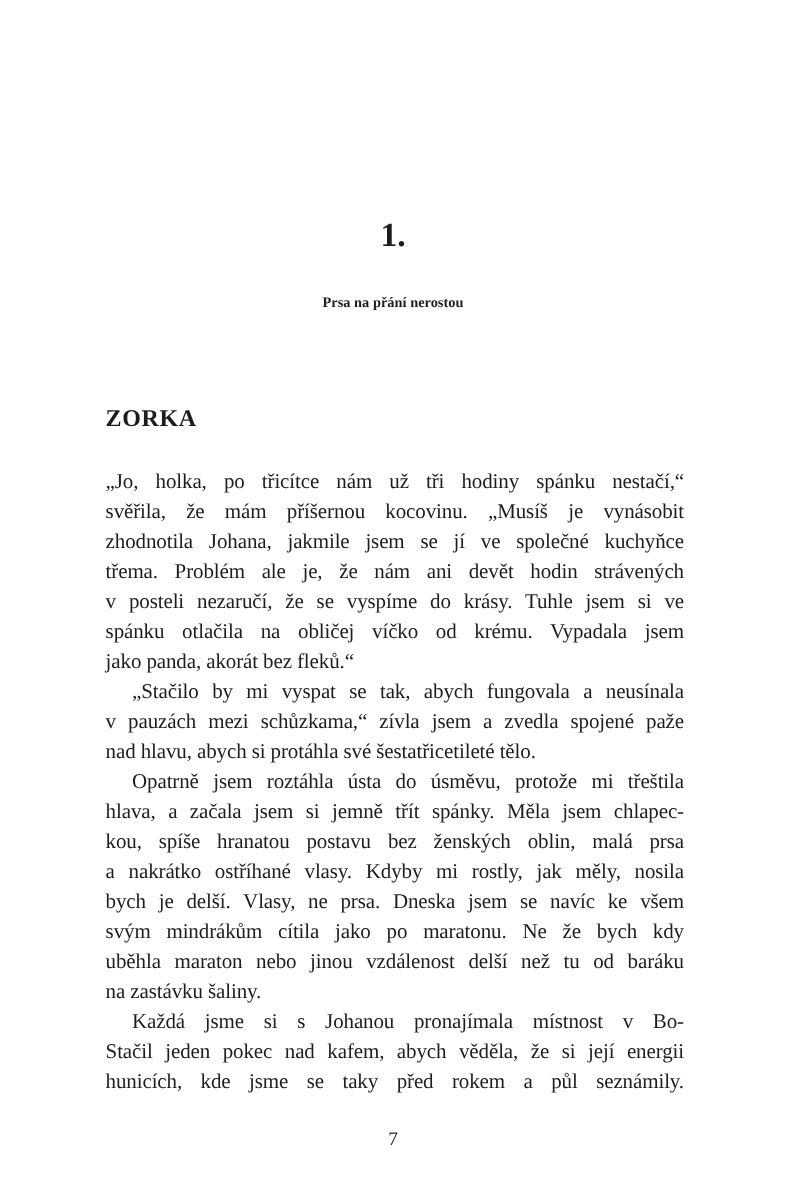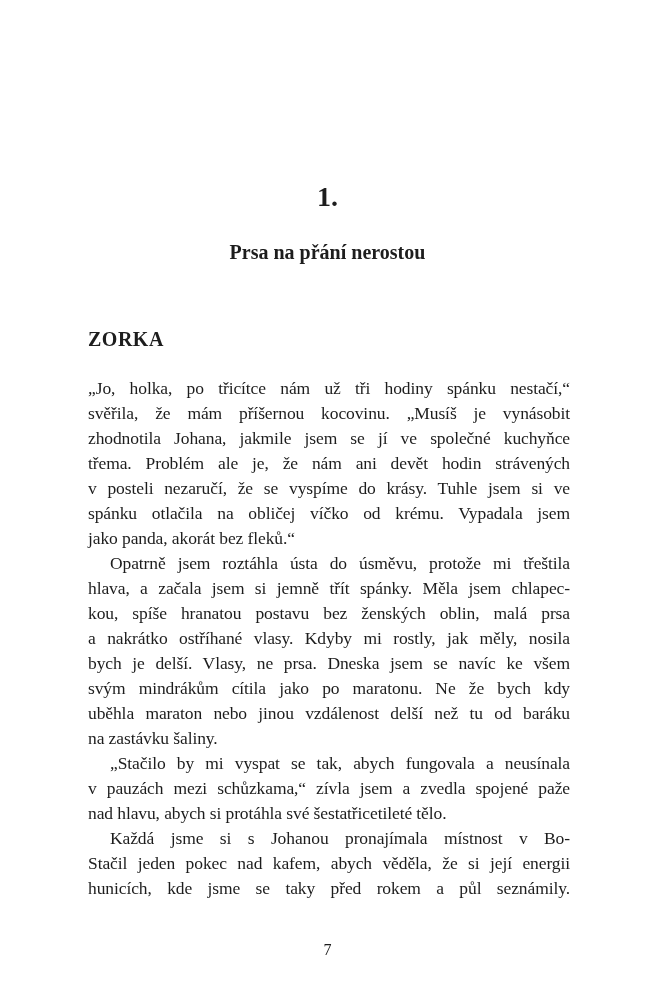--- a/index.html
+++ b/index.html
@@ -25,36 +25,36 @@
     font-size: 28px;
     font-weight: bold;
     line-height: 30px;
   }
   .chapter-title {
     position: absolute;
     top: 240px;
     left: 0;
     width: 100%;
     text-align: center;
-    font-size: 20px;
+    font-size: 12px;
     font-weight: bold;
     line-height: 24px;
   }
   .section-header {
     position: absolute;
-    top: 328px;
+    top: 338px;
     left: 88px;
     font-size: 20px;
     font-weight: bold;
     letter-spacing: 0.5px;
     line-height: 22px;
   }
   .body-text {
     position: absolute;
-    top: 376px;
+    top: 389px;
     left: 88px;
     width: 482px;
     font-size: 17.5px;
     line-height: 25px;
     letter-spacing: -0.1px;
   }
   .para { margin: 0; }
   .line {
     text-align: justify;
     text-align-last: justify;
@@ -95,34 +95,34 @@
       <div class="line j">„Jo, holka, po třicítce nám už tři hodiny spánku nestačí,“</div>
       <div class="line j">svěřila, že mám příšernou kocovinu. „Musíš je vynásobit</div>
       <div class="line j">zhodnotila Johana, jakmile jsem se jí ve společné kuchyňce</div>
       <div class="line j">třema. Problém ale je, že nám ani devět hodin strávených</div>
       <div class="line j">v posteli nezaručí, že se vyspíme do krásy. Tuhle jsem si ve</div>
       <div class="line j">spánku otlačila na obličej víčko od krému. Vypadala jsem</div>
       <div class="line last">jako panda, akorát bez fleků.“</div>
     </div>
 
     <div class="para">
+      <div class="line j ind">„Stačilo by mi vyspat se tak, abych fungovala a neusínala</div>
+      <div class="line j">v pauzách mezi schůzkama,“ zívla jsem a zvedla spojené paže</div>
+      <div class="line last">nad hlavu, abych si protáhla své šestatřicetileté tělo.</div>
+    </div>
+
+    <div class="para">
       <div class="line j ind">Opatrně jsem roztáhla ústa do úsměvu, protože mi třeštila</div>
       <div class="line j">hlava, a začala jsem si jemně třít spánky. Měla jsem chlapec-</div>
       <div class="line j">kou, spíše hranatou postavu bez ženských oblin, malá prsa</div>
       <div class="line j">a nakrátko ostříhané vlasy. Kdyby mi rostly, jak měly, nosila</div>
       <div class="line j">bych je delší. Vlasy, ne prsa. Dneska jsem se navíc ke všem</div>
       <div class="line j">svým mindrákům cítila jako po maratonu. Ne že bych kdy</div>
       <div class="line j">uběhla maraton nebo jinou vzdálenost delší než tu od baráku</div>
       <div class="line last">na zastávku šaliny.</div>
-    </div>
-
-    <div class="para">
-      <div class="line j ind">„Stačilo by mi vyspat se tak, abych fungovala a neusínala</div>
-      <div class="line j">v pauzách mezi schůzkama,“ zívla jsem a zvedla spojené paže</div>
-      <div class="line last">nad hlavu, abych si protáhla své šestatřicetileté tělo.</div>
     </div>
 
     <div class="para">
       <div class="line j ind">Každá jsme si s Johanou pronajímala místnost v Bo-</div>
       <div class="line j">Stačil jeden pokec nad kafem, abych věděla, že si její energii</div>
       <div class="line j">hunicích, kde jsme se taky před rokem a půl seznámily.</div>
     </div>
 
   </div>
 

